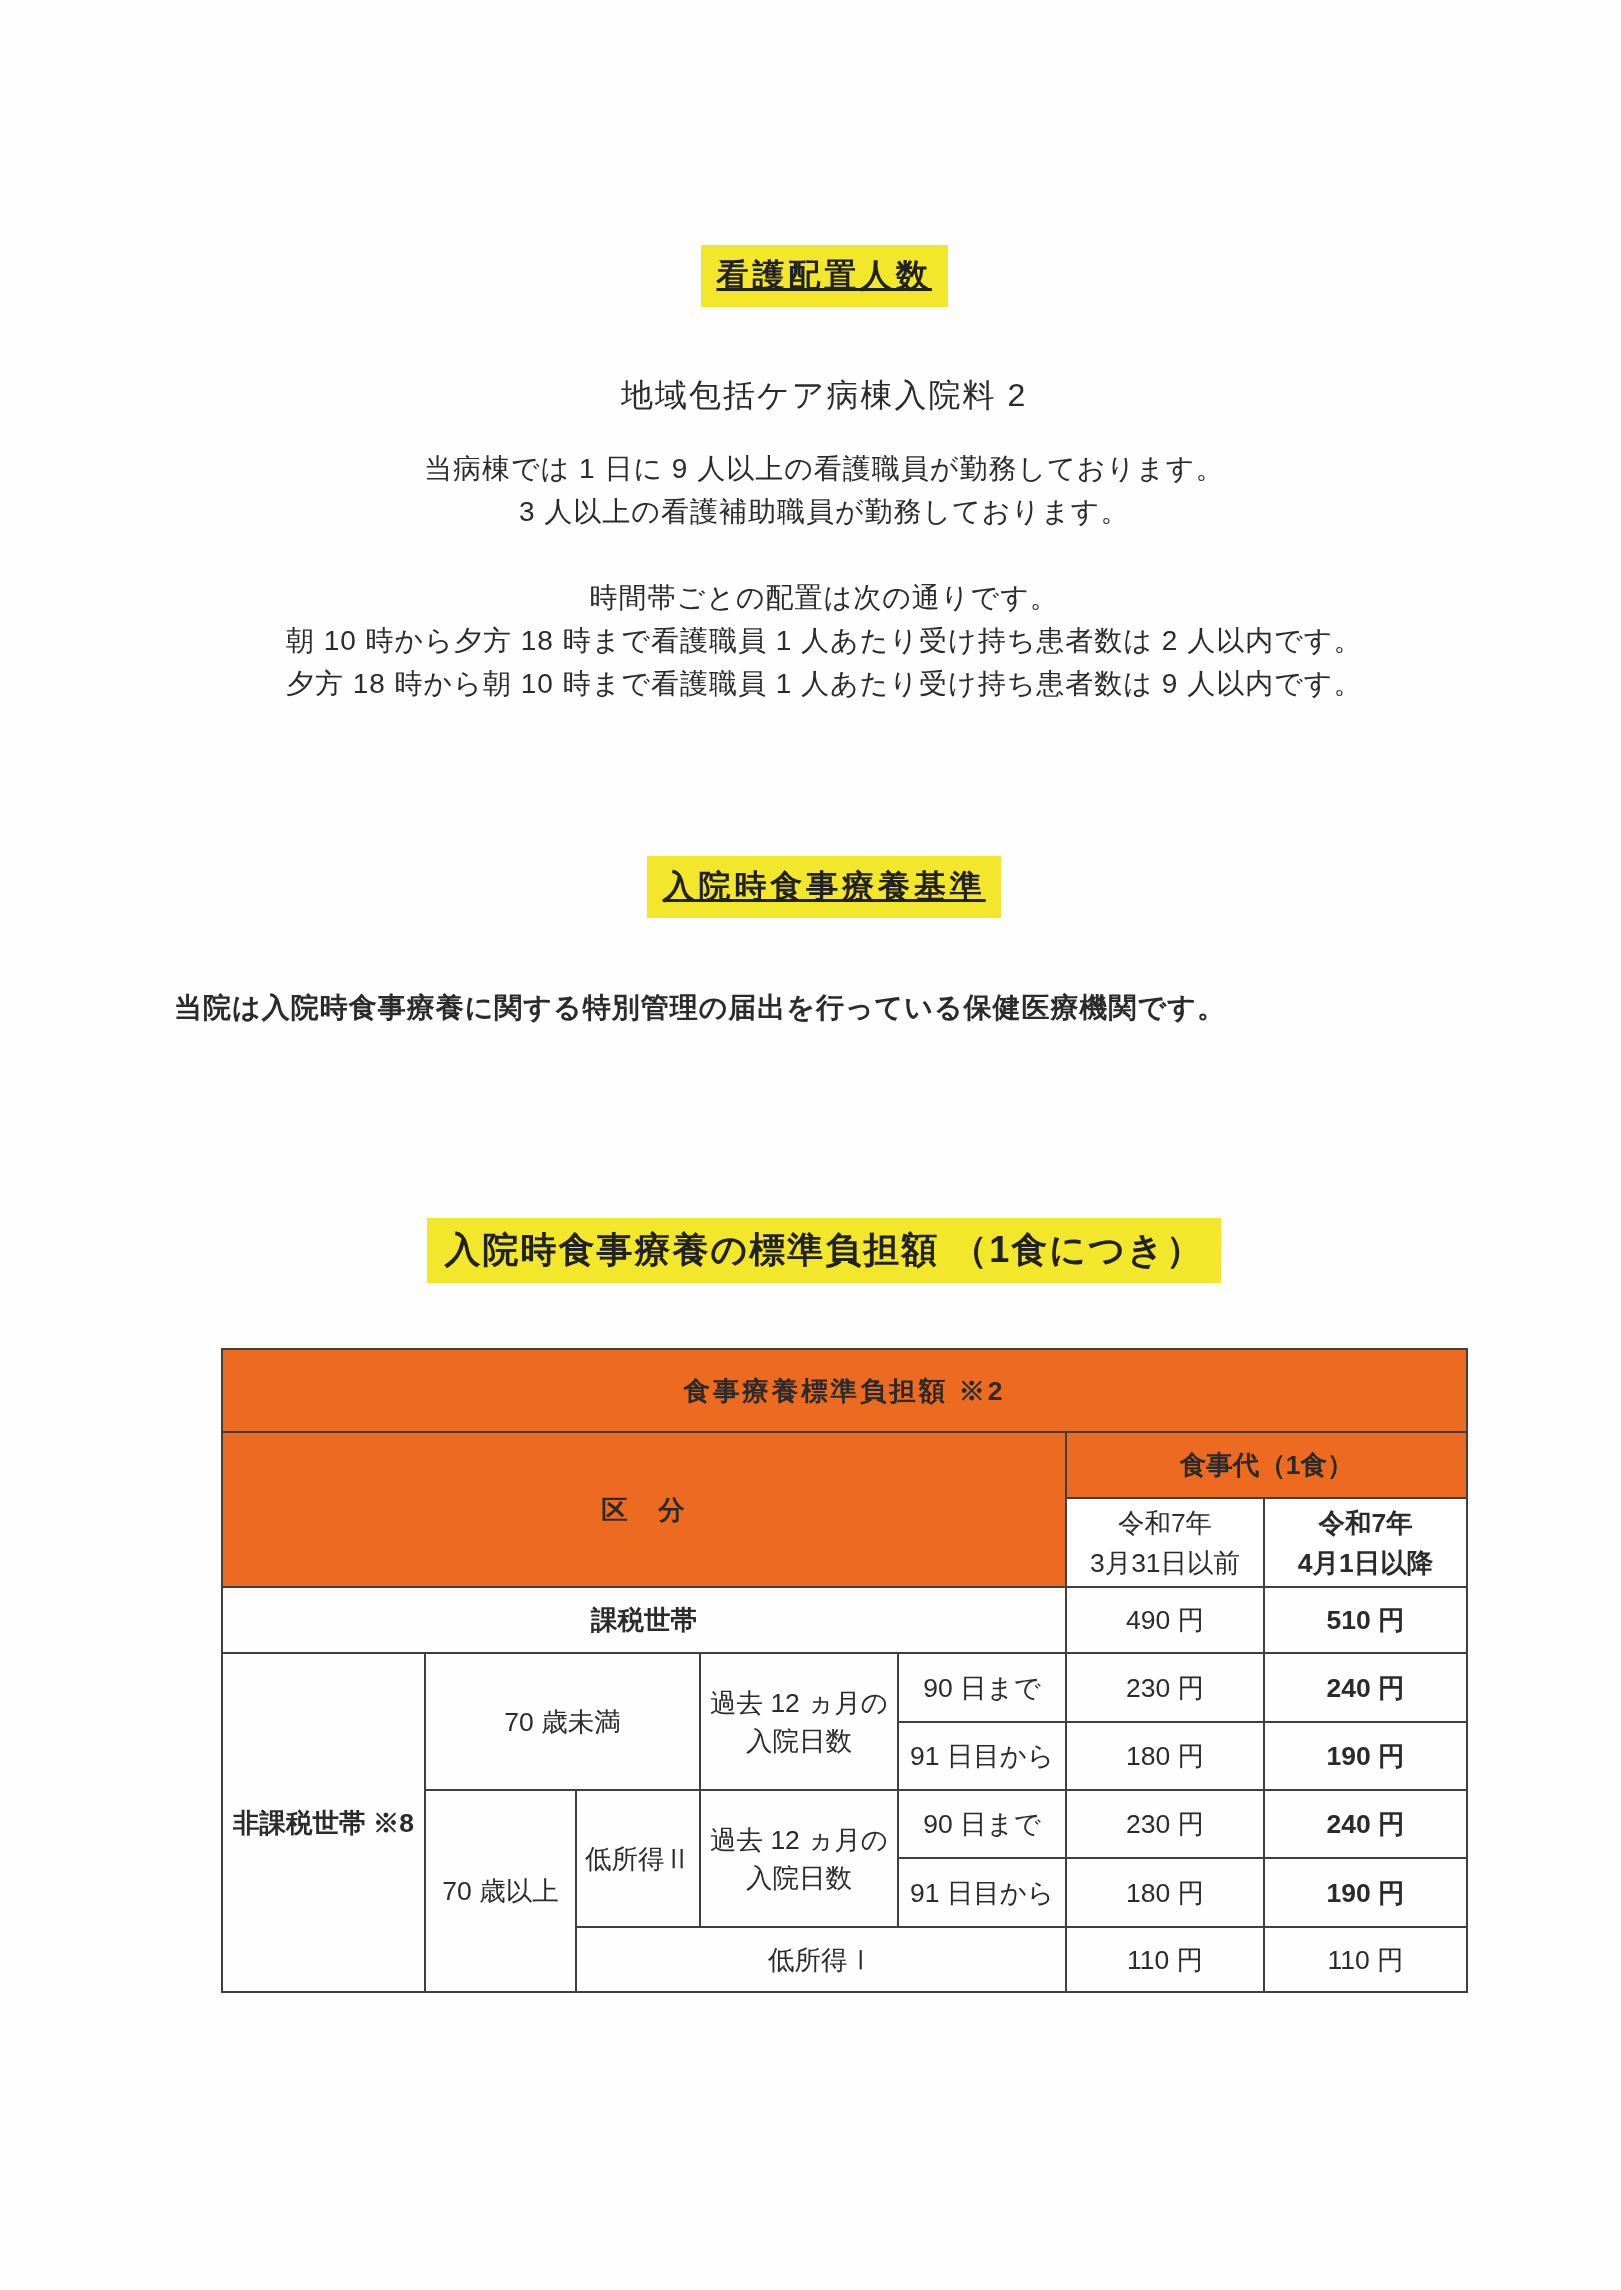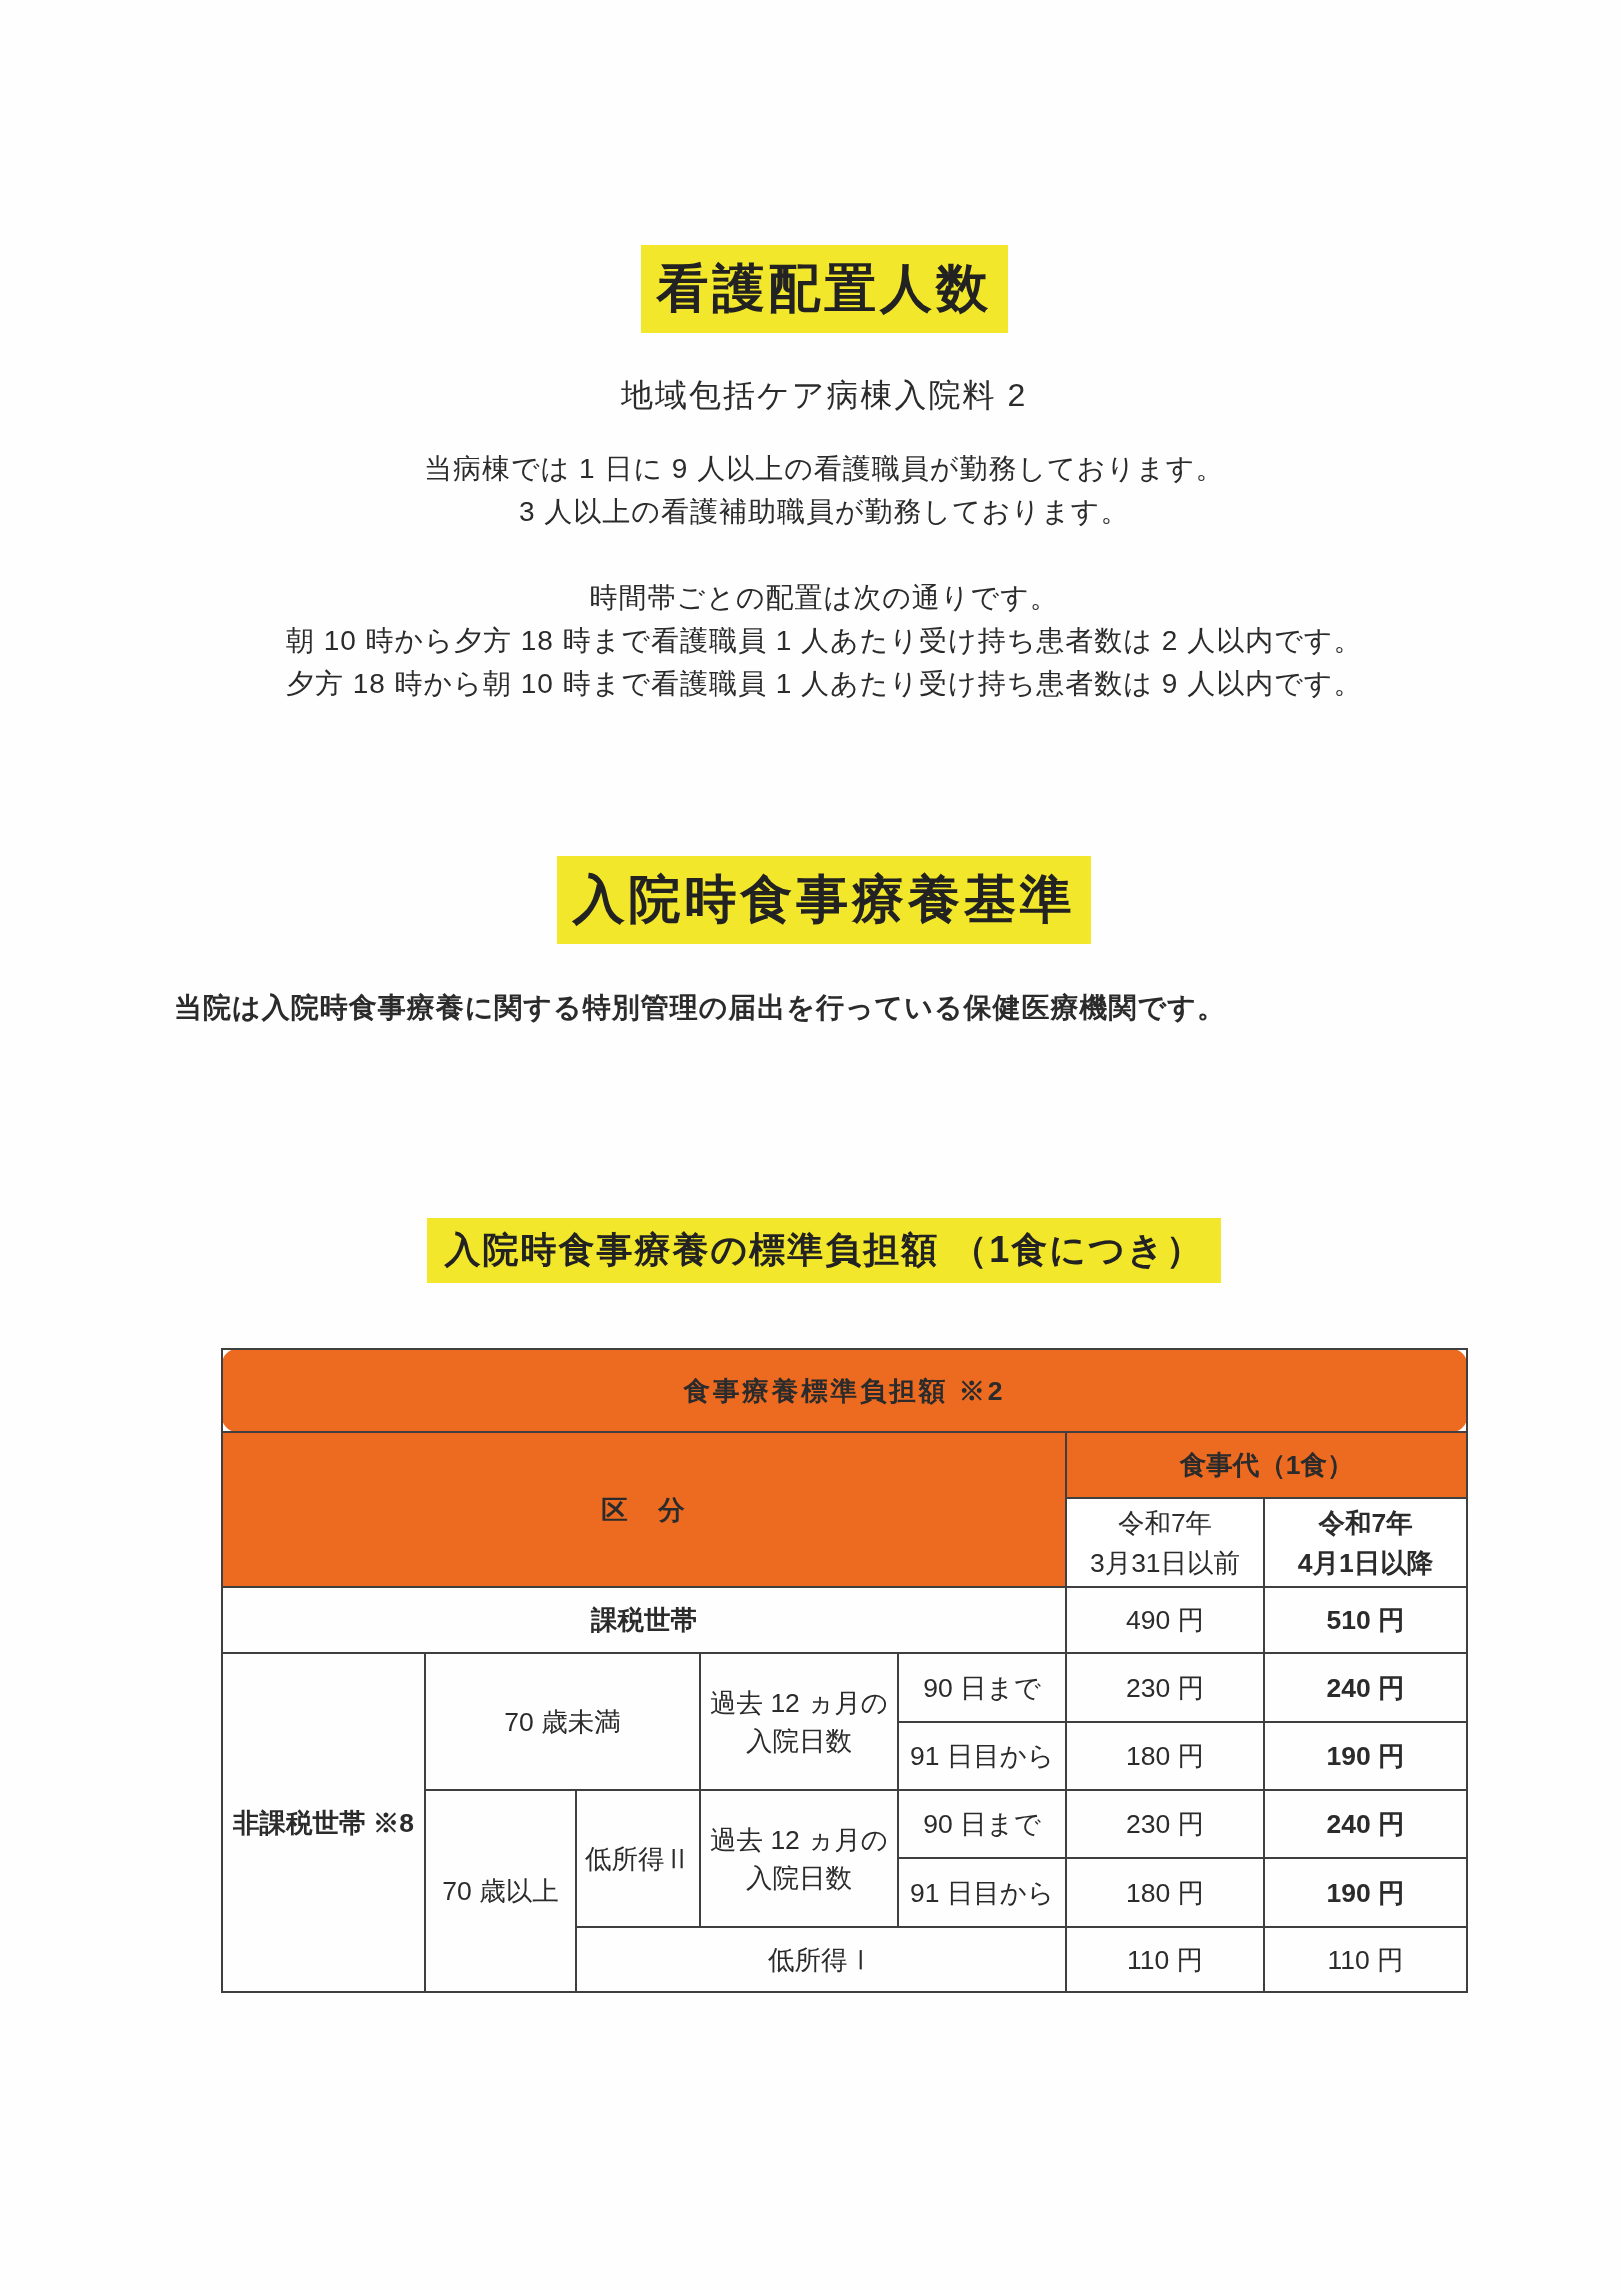--- a/index.html
+++ b/index.html
@@ -15,21 +15,21 @@
   .center-row {
     position:absolute; left:13.7px; width:1621px;
     text-align:center;
   }
   .hl {
     display:inline-block;
     background:#f2e72b;
     font-weight:bold;
     color:#222;
   }
-  .hl-main { font-size:52px; padding:8.8px 15.7px; letter-spacing:3.9px; }
+  .hl-main { font-size:32px; padding:8.8px 15.7px; letter-spacing:3.9px;text-decoration:underline; }
   .hl-sub  { font-size:36px; padding:7.8px 17.6px; letter-spacing:2px; }
   .subheading { font-size:32px; letter-spacing:2px; }
   .body-line { font-size:28px; line-height:43px; letter-spacing:1px; }
   .para {
     position:absolute; left:145px; width:1345px;
     text-align:left;
     font-weight:bold;
   }
   .para .body-line { line-height:43px; }
 
@@ -58,21 +58,21 @@
     background:#ffffff; text-align:left;
     padding-left:19.6px; line-height:40px; font-size:26.5px;
   }
   td.date-before { border-left:2.9px solid #3f3f3f; }
   td.date-after  { color:#e23327; font-weight:bold; }
   td.date-after .l2 { padding-left:0; }
   .red  { color:#e23327; font-weight:bold; }
   .boldcell { font-weight:bold; }
   td.stay-cell { text-align:left; padding-left:15.7px; line-height:38px; }
   td.nowrap { white-space:nowrap; font-size:25.5px; }
-  tr.r-title  td { height:81px;border-radius:15px; }
+  tr.r-title  td { height:81px; }
   tr.r-meal   td { height:64px; }
   tr.r-dates  td { height:87px; }
   tr.r-taxed  td { height:64px;border-radius:21px; }
   tr.r-d1 td { height:67px; }
   tr.r-d2 td { height:66px; }
   tr.r-d3 td { height:66px; }
   tr.r-d4 td { height:67px; }
   tr.r-low1 td { height:63px; }
 </style>
 </head>

